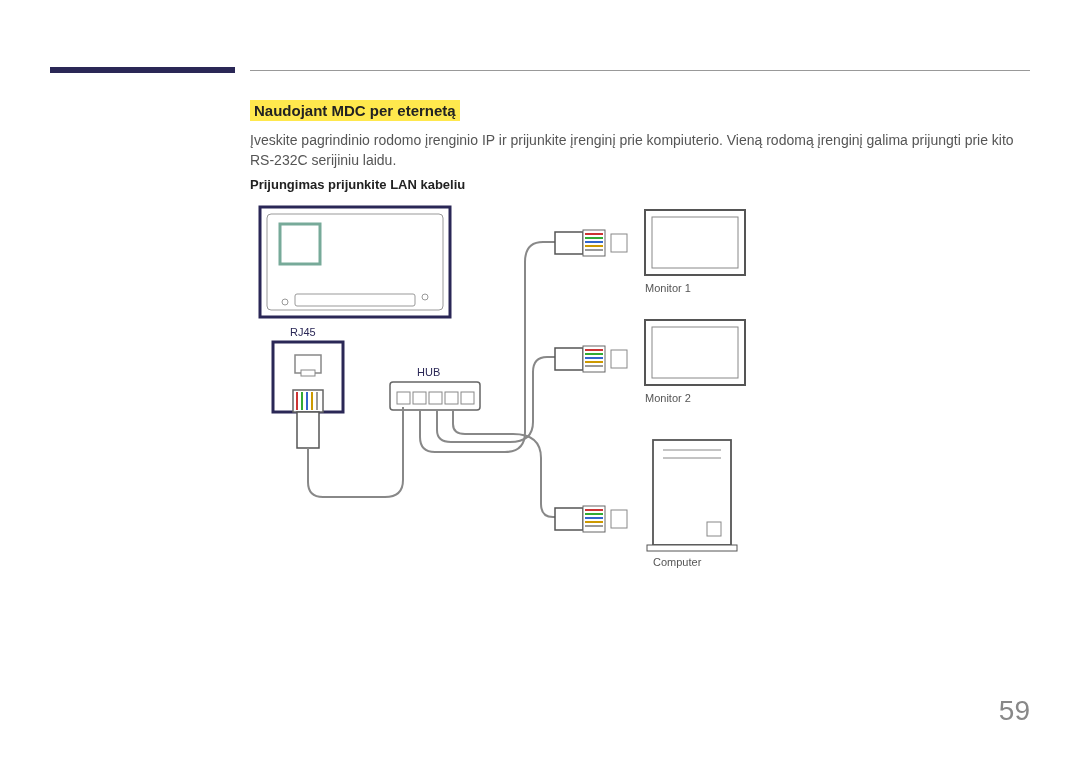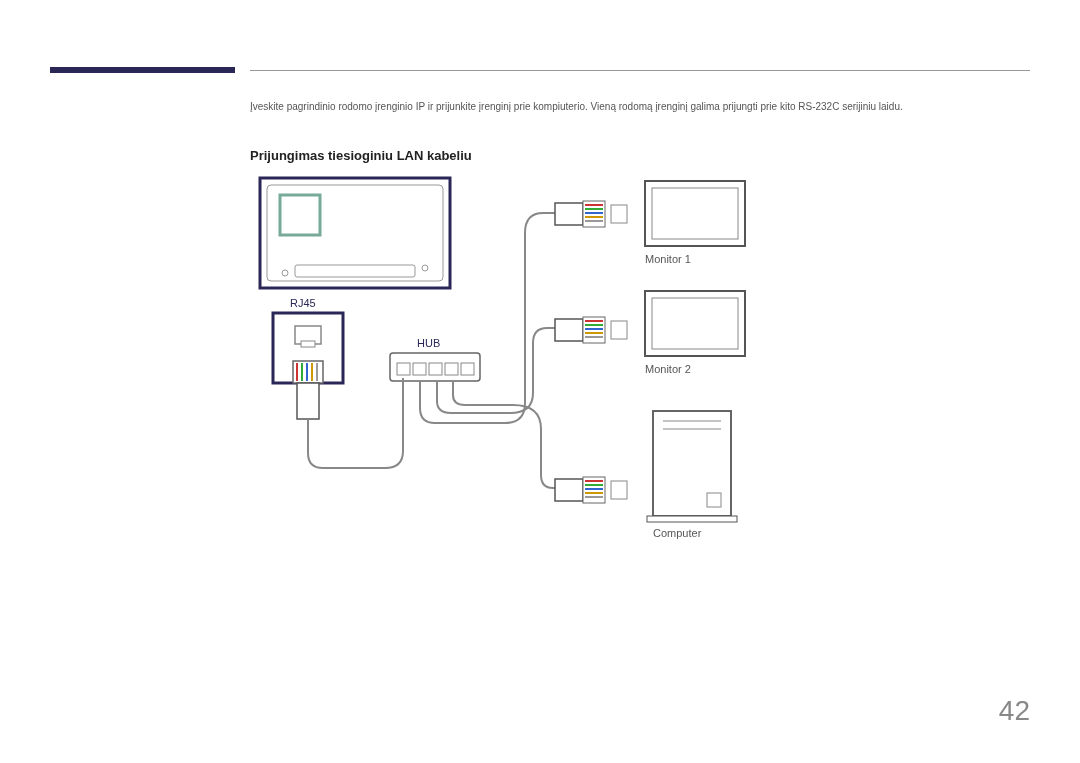--- a/index.html
+++ b/index.html
@@ -36,23 +36,23 @@
   .section-title {
     display: inline-block;
     background: #ffe84d;
     font-weight: 700;
     font-size: 15px;
     color: #222;
     padding: 2px 4px;
     margin-bottom: 10px;
   }
   .intro {
-    font-size: 10px;
+    font-size: 14px;
     color: #555;
-    margin-bottom: 34px;
+    margin-bottom: 7px;
     line-height: 1.4;
   }
   .sub-title {
     font-weight: 700;
     font-size: 13px;
     color: #222;
     margin-bottom: 6px;
   }
   .note-line {
     font-size: 10.5px;
@@ -84,22 +84,23 @@
     font-weight: 300;
   }
 </style>
 </head>
 <body>
 
 <div class="topbar"></div>
 <div class="topline"></div>
 
 <div class="content">
+  <div class="section-title">Naudojant MDC per eternetą</div>
   <div class="intro">Įveskite pagrindinio rodomo įrenginio IP ir prijunkite įrenginį prie kompiuterio. Vieną rodomą įrenginį galima prijungti prie kito RS-232C serijiniu laidu.</div>
-  <div class="sub-title">Prijungimas tiesioginiu LAN kabeliu</div>
+  <div class="sub-title">Prijungimas prijunkite LAN kabeliu</div>
 
   <div class="diagram">
     <svg width="560" height="400" viewBox="0 0 560 400">
 
       <g>
         <rect x="5" y="5" width="190" height="110" fill="none" stroke="#2a2756" stroke-width="3"></rect>
         <rect x="12" y="12" width="176" height="96" fill="none" stroke="#999" stroke-width="1" rx="4"></rect>
         <rect x="25" y="22" width="40" height="40" fill="none" stroke="#7a9" stroke-width="3"></rect>
         <circle cx="170" cy="95" r="3" fill="none" stroke="#999"></circle>
         <circle cx="30" cy="100" r="3" fill="none" stroke="#999"></circle>
@@ -187,13 +188,13 @@
         <line x1="408" y1="248" x2="466" y2="248" stroke="#888"></line>
         <line x1="408" y1="256" x2="466" y2="256" stroke="#888"></line>
         <rect x="452" y="320" width="14" height="14" fill="none" stroke="#888"></rect>
         <rect x="392" y="343" width="90" height="6" fill="#fff" stroke="#555"></rect>
       </g>
       <text x="398" y="364" font-size="11" fill="#555">Computer</text>
     </svg>
   </div>
 </div>
 
-<div class="pagenum">42</div>
+<div class="pagenum">59</div>
 
 </body></html>

